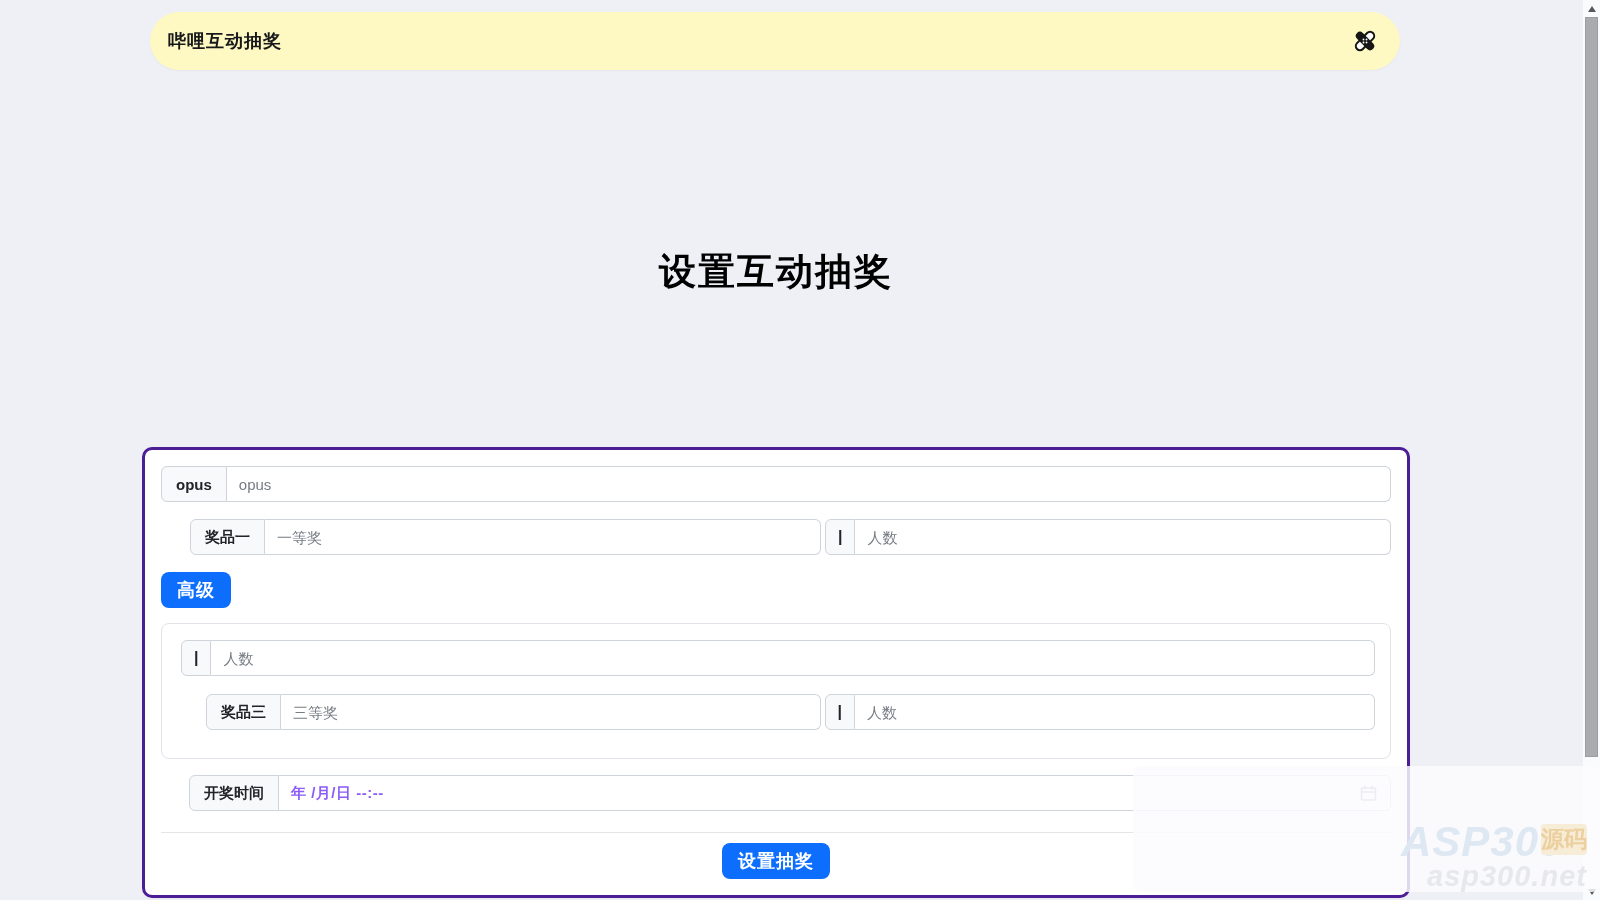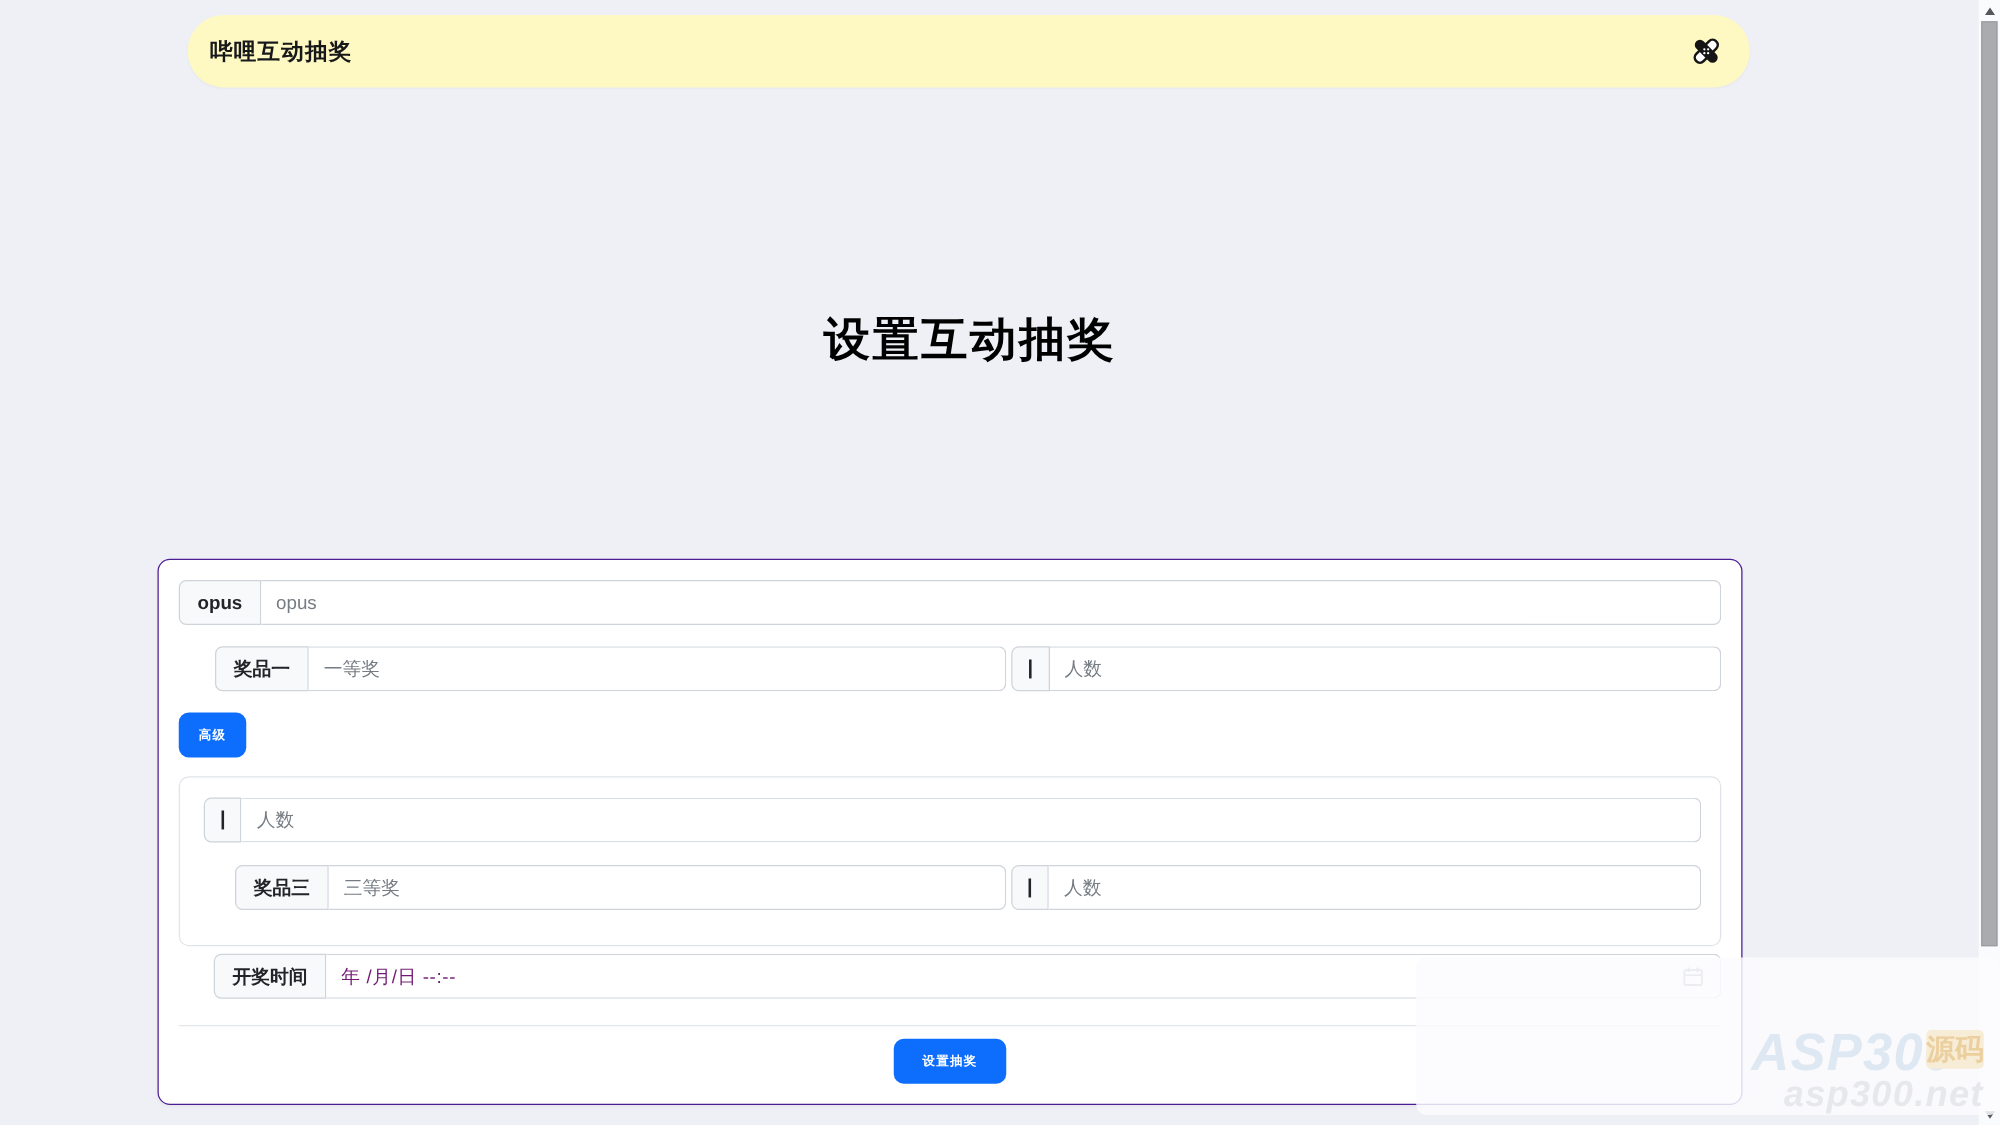--- a/index.html
+++ b/index.html
@@ -25,22 +25,22 @@
 
   
   .heading {
     position:absolute; left:142px; top:247px; width:1268px;
     text-align:center; font-size:37px; font-weight:bold; color:#000000;
     letter-spacing:2px; z-index:5;
   }
 
   
   .card {
-    position:absolute; left:126px; top:447px; width:1268px;
-    background:#ffffff; border:1px solid #4c1d95; border-radius:10px;
+    position:absolute; left:142px; top:447px; width:1268px;
+    background:#ffffff; border:3px solid #4c1d95; border-radius:10px;
     padding:16px; box-shadow:0 1px 3px rgba(0,0,0,.04);
     z-index:5;
   }
 
   .igroup { display:flex; height:36px; }
   .addon {
     display:flex; align-items:center; justify-content:center;
     padding:0 14px; background:#f8f9fa;
     border:1px solid #ced4da; border-radius:6px 0 0 6px;
     font-size:15px; font-weight:bold; color:#212529; white-space:nowrap;
@@ -53,40 +53,40 @@
     font-family:inherit; outline:none;
   }
   .field::placeholder { color:#767c83; opacity:1; }
 
   .prize-row { display:flex; margin-top:17px; }
   .grow-a { flex:0 0 51.3%;margin-left:29px; }
   .grow-b { flex:1; margin-left:4px; }
 
   .btn {
     border:none; background:#0d6efd; color:#fff;
-    font-size:10px; font-weight:bold; font-family:inherit;
+    font-size:18px; font-weight:bold; font-family:inherit;
     height:36px; padding:0 16px; border-radius:8px; cursor:pointer;
     letter-spacing:1px;
   }
   .btn-advanced { margin-top:17px; }
 
   .subcard {
     margin-top:15px; border:1px solid #e0e3e8; border-radius:8px;
     padding:16px 15px 28px 15px;
   }
   .subcard .prize-row:first-child { margin-top:0; }
   .subcard .prize-row + .prize-row { margin-top:18px; }
 
-  .time-row { margin-top:6px;padding-left:28px; }
+  .time-row { margin-top:16px;padding-left:28px; }
   .time-row .igroup { width:100%; }
   .datetime {
     display:flex; align-items:center; justify-content:space-between;
     cursor:text;
   }
-  .datetime-text { font-size:15px; font-weight:normal; color:#701a75; letter-spacing:.5px; }
+  .datetime-text { font-size:15px; font-weight:bold; color:#8b5cf6; letter-spacing:.5px; }
   .cal-icon { flex:0 0 auto; }
 
   .divider { margin-top:21px; border-top:1px solid #e4e7ea; }
   .submit-wrap { margin-top:10px; text-align:center; }
   .btn-submit { min-width:90px; }
 
   
   .scrollbar {
     position:absolute; right:0; top:0; width:17px; height:900px;
     background:#fafbfd; z-index:20;

